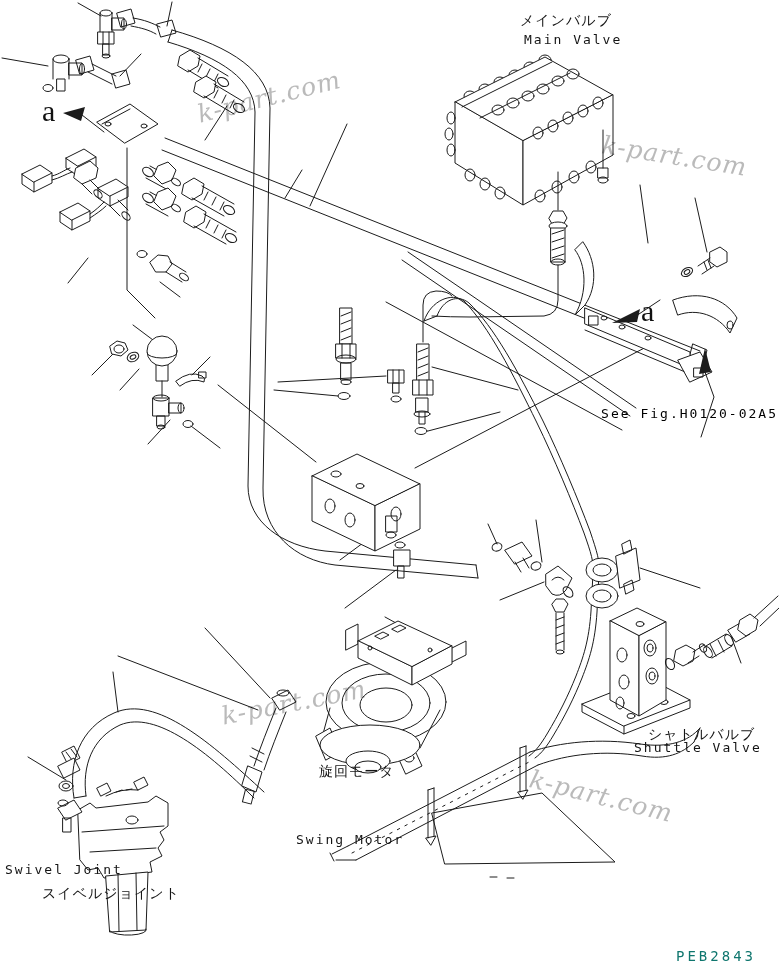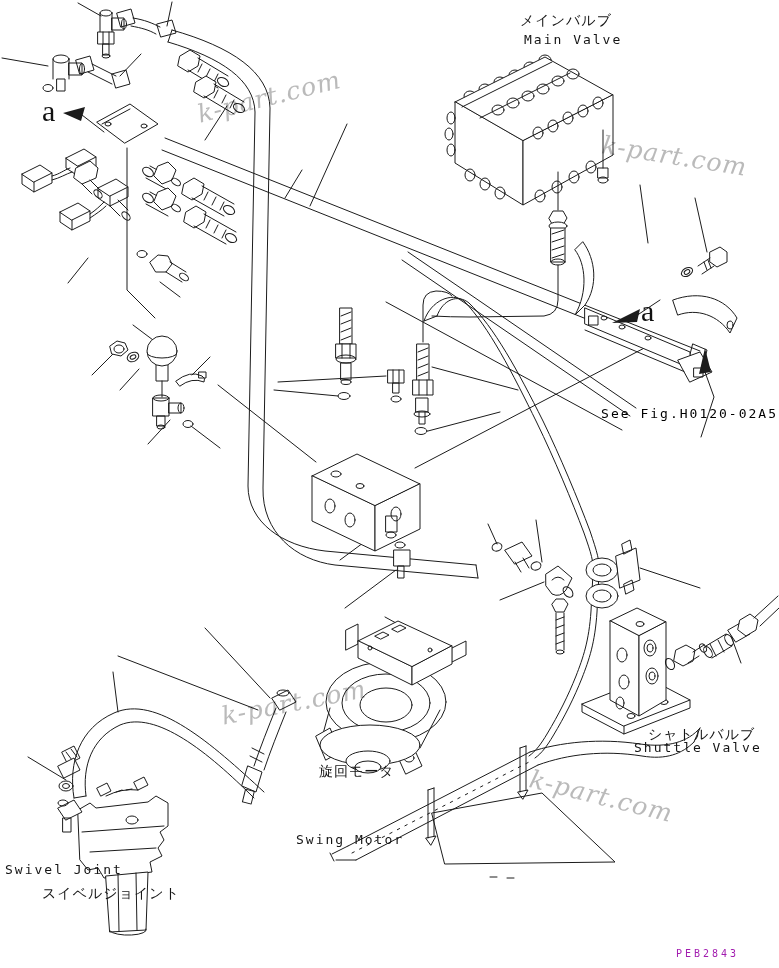--- a/index.html
+++ b/index.html
@@ -10,21 +10,21 @@
   .ln .fw{fill:#ffffff;}
   .ln .fb{fill:#1c1c1c;stroke:none;}
   .lbl{position:absolute;color:#151515;white-space:pre;z-index:4;}
   .lbl-en{font-size:13px;letter-spacing:2px;}
   .lbl-jp{font-size:14px;letter-spacing:1px;font-family:"DejaVu Sans",sans-serif;}
   .ref-box{position:absolute;left:598px;top:400px;width:180px;text-align:right;z-index:4;}
   .ref-box .lbl-jp,.ref-box .lbl-en{position:static;display:block;}
   .ref-box .lbl-en{margin-top:6px;}
   .view-a{position:absolute;font-family:"Liberation Serif","DejaVu Serif",serif;
           font-size:30px;color:#111;z-index:4;line-height:1;}
-  .code{position:absolute;font-size:10px;letter-spacing:3px;color:#a21caf;z-index:4;}
+  .code{position:absolute;font-size:14px;letter-spacing:3px;color:#0f766e;z-index:4;}
   .wm{position:absolute;font-family:"DejaVu Serif","Liberation Serif",serif;font-style:italic;
       font-size:25px;letter-spacing:1px;color:#a9a9a9;opacity:.8;transform-origin:left center;
       white-space:nowrap;z-index:5;mix-blend-mode:multiply;}
 </style>
 </head>
 <body>
 
 <div class="stage">
 
 <svg width="779" height="968" viewBox="0 0 779 968">

